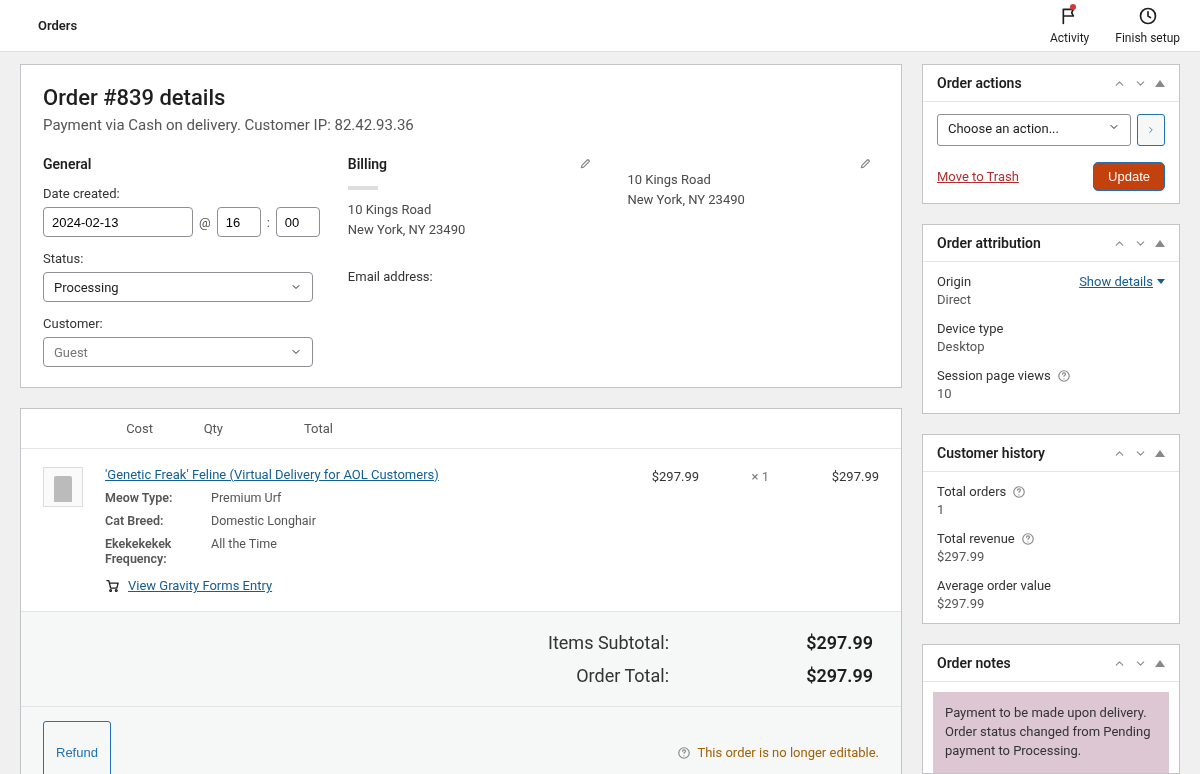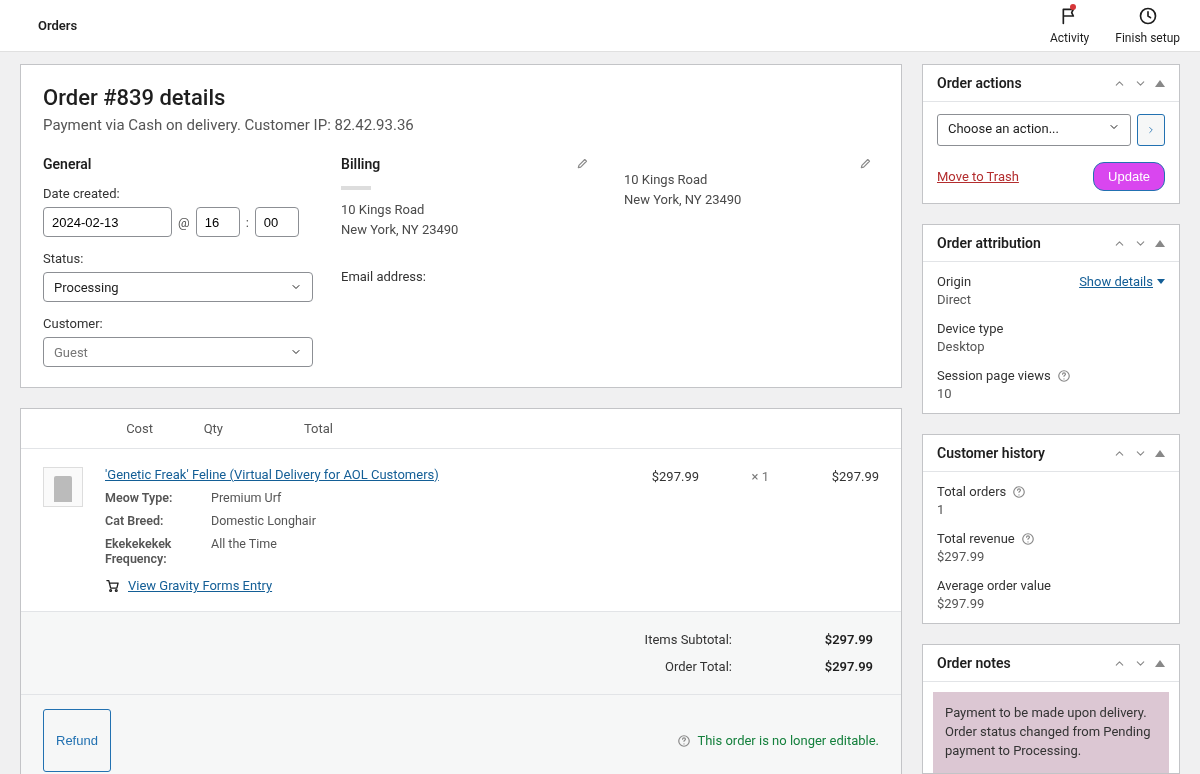--- a/index.html
+++ b/index.html
@@ -37,21 +37,21 @@
   .info-grid { display: flex; gap: 28px; }
   .info-col { flex: 1; position: relative; }
   .info-heading { font-size: 14px; font-weight: 600; margin-bottom: 14px; }
 
   .field-label { font-size: 13px; color: #333; margin-bottom: 6px; display: block; }
   .date-row { display: flex; align-items: center; gap: 6px; margin-bottom: 14px; }
   .input-text {
     border: 1px solid #8c8f94; border-radius: 4px; padding: 6px 8px;
     font-size: 13px; background: #fff; height: 30px;
   }
-  .input-date { width: 129px; }
+  .input-date { width: 150px; }
   .input-hm { width: 44px; text-align: left; }
   .at-sym { font-size: 13px; color: #555; }
   .colon { font-size: 13px; color: #555; }
   .select-input {
     border: 1px solid #8c8f94; border-radius: 4px; padding: 6px 10px;
     font-size: 13px; background: #fff; height: 30px; width: 270px;
     display: flex; align-items: center; justify-content: space-between; cursor: pointer;
   }
   .select-guest { color: #777; }
   .chev-down { width: 12px; height: 12px; }
@@ -72,30 +72,30 @@
   .meta-row { display: flex; margin-top: 8px; font-size: 12.5px; }
   .meta-label { width: 106px; color: #555; font-weight: 600; }
   .meta-val { color: #555; }
   .gf-link { display: flex; align-items: center; gap: 8px; margin-top: 12px; }
   .gf-link a { color: #135e96; text-decoration: underline; font-size: 13px; }
   .gf-link svg { width: 15px; height: 15px; }
   .row-cost, .row-qty, .row-total { width: 110px; text-align: right; font-size: 13px; color: #333; padding-top: 2px; }
   .row-qty { width: 70px; color: #777; }
 
   .totals-block { background: #f6f7f7; padding: 14px 28px; border-bottom: 1px solid #e2e4e7; }
-  .total-line { display: flex; justify-content: flex-end; gap: 41px; padding: 6px 0; font-size: 13px; }
+  .total-line { display: flex; justify-content: flex-end; gap: 104px; padding: 6px 0; font-size: 18px; }
   .total-line .tl-label { color: #333; text-align: right; width: 180px; }
   .total-line .tl-val { width: 100px; text-align: right; font-weight: 600; }
 
   .actions-bar { background: #f6f7f7; padding: 14px 22px; display: flex; justify-content: space-between; align-items: center; }
   .btn-secondary {
     border: 1px solid #2271b1; color: #2271b1; background: #f6f7f7;
     border-radius: 3px; padding: 23px 12px; font-size: 13px; cursor: pointer;
   }
-  .notice-text { color: #15803d; font-size: 13px; display: flex; align-items: center; gap: 6px; }
+  .notice-text { color: #a16207; font-size: 13px; display: flex; align-items: center; gap: 6px; }
   .help-circ { width: 14px; height: 14px; color: #888; }
 
   .dpp-head { padding: 16px 22px; display: flex; justify-content: space-between; align-items: center; font-size: 14.5px; font-weight: 600; }
 
   
   .side-head { padding: 10px 14px; display: flex; justify-content: space-between; align-items: center; border-bottom: 1px solid #e2e4e7; }
   .side-head-title { font-size: 14px; font-weight: 600; }
   .side-head-ctrl { display: flex; gap: 8px; align-items: center; }
   .side-head-ctrl svg { width: 13px; height: 13px; color: #888; cursor: pointer; }
   .tri-up { width: 0; height: 0; border-left: 5px solid transparent; border-right: 5px solid transparent; border-bottom: 7px solid #888; cursor:pointer;}
@@ -107,22 +107,22 @@
     font-size: 13px; background: #fff; height: 32px; display:flex; justify-content:space-between; cursor:pointer;
   }
   .exec-btn {
     width: 28px; height: 32px; border: 1px solid #2271b1; border-radius: 3px;
     background: #f6f7f7; display:flex; align-items:center; justify-content:center; cursor:pointer;
   }
   .exec-btn svg { width: 10px; height: 10px; color: #2271b1; }
   .action-foot { display: flex; justify-content: space-between; align-items: center; margin-top: 16px; }
   .trash-link { color: #b32d2e; text-decoration: underline; font-size: 13px; cursor: pointer; }
   .btn-primary {
-    background: #d946ef; color: #fff; border: 1px solid #2271b1;
-    border-radius: 11px; padding: 6px 14px; font-size: 13px; cursor: pointer;
+    background: #c2410c; color: #fff; border: 1px solid #2271b1;
+    border-radius: 5px; padding: 6px 14px; font-size: 13px; cursor: pointer;
   }
 
   .attr-row { margin-bottom: 14px; }
   .attr-label { font-size: 13px; color: #333; margin-bottom: 3px; display:flex; align-items:center; gap:6px;}
   .attr-val { font-size: 13px; color: #555; }
   .attr-top { display: flex; justify-content: space-between; align-items: flex-start; }
   .show-details { color: #135e96; text-decoration: underline; font-size: 13px; cursor: pointer; display:flex; align-items:center; gap:4px;}
   .tri-down-sm { width: 0; height: 0; border-left: 4px solid transparent; border-right: 4px solid transparent; border-top: 5px solid #135e96; }
 
   .note-box { background: #dcc7d3; padding: 12px; font-size: 13px; color: #333; line-height: 1.45; position: relative; margin: 0; }

